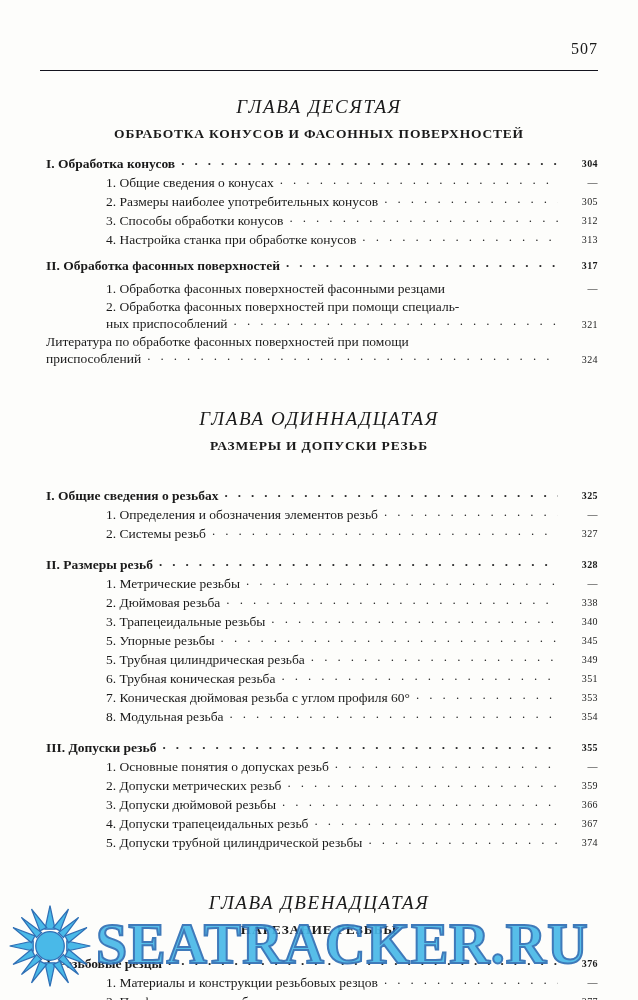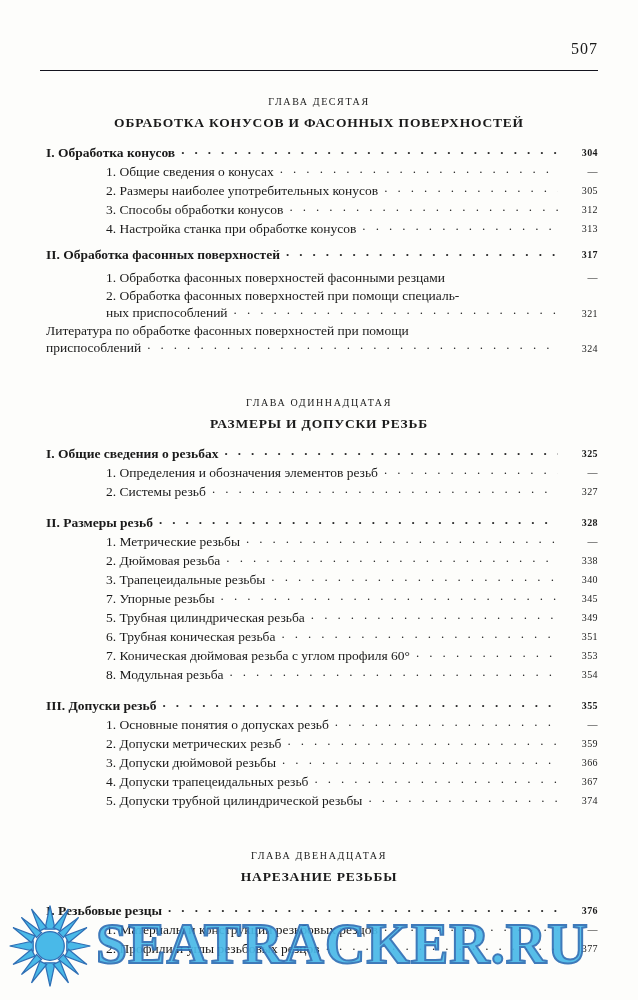--- a/index.html
+++ b/index.html
@@ -58,21 +58,22 @@
   
   .content {
     position: absolute;
     left: 40px;
     top: 82px;
     width: 558px;
   }
 
   .chapter-title {
     text-align: center;
-    font-size: 10px;
+    font-style: italic;
+    font-size: 19px;
     letter-spacing: 1.6px;
     margin-top: 14px;
     margin-bottom: 8px;
   }
   .chapter-sub {
     text-align: center;
     font-size: 13.5px;
     font-weight: bold;
     letter-spacing: 0.8px;
     margin-bottom: 12px;
@@ -246,21 +247,21 @@
         <span class="toc-leader">. . . . . . . . . . . . . . . . . . . . . . . . . . . . . . . . . . . . . . . . . . . . . . . . . . . . . . . . . . . . . . . . . . . . . . . . . . . . . . . . . . . . .</span>
         <span class="toc-page">324</span>
       </div>
     </div>
 
     <div class="spacer-lg"></div>
 
     <div class="chapter-title">ГЛАВА ОДИННАДЦАТАЯ</div>
     <div class="chapter-sub">РАЗМЕРЫ И ДОПУСКИ РЕЗЬБ</div>
 
-    <div class="toc-row level1" style="margin-top:12px;">
+    <div class="toc-row level1" style="margin-top:32px;">
       <span class="toc-label">I. Общие сведения о резьбах</span>
       <span class="toc-leader">. . . . . . . . . . . . . . . . . . . . . . . . . . . . . . . . . . . . . . . . . . . . . . . . . . . . . . . . . . . . . . . . . . . . . . . . . . . . . . . . . . . . .</span>
       <span class="toc-page">325</span>
     </div>
     <div class="toc-row level2">
       <span class="toc-label">1. Определения и обозначения элементов резьб</span>
       <span class="toc-leader">. . . . . . . . . . . . . . . . . . . . . . . . . . . . . . . . . . . . . . . . . . . . . . . . . . . . . . . . . . . . . . . . . . . . . . . . . . . . . . . . . . . . .</span>
       <span class="toc-page">—</span>
     </div>
     <div class="toc-row level2">
@@ -283,21 +284,21 @@
       <span class="toc-label">2. Дюймовая резьба</span>
       <span class="toc-leader">. . . . . . . . . . . . . . . . . . . . . . . . . . . . . . . . . . . . . . . . . . . . . . . . . . . . . . . . . . . . . . . . . . . . . . . . . . . . . . . . . . . . .</span>
       <span class="toc-page">338</span>
     </div>
     <div class="toc-row level2">
       <span class="toc-label">3. Трапецеидальные резьбы</span>
       <span class="toc-leader">. . . . . . . . . . . . . . . . . . . . . . . . . . . . . . . . . . . . . . . . . . . . . . . . . . . . . . . . . . . . . . . . . . . . . . . . . . . . . . . . . . . . .</span>
       <span class="toc-page">340</span>
     </div>
     <div class="toc-row level2">
-      <span class="toc-label">7. Упорные резьбы</span>
+      <span class="toc-label">5. Упорные резьбы</span>
       <span class="toc-leader">. . . . . . . . . . . . . . . . . . . . . . . . . . . . . . . . . . . . . . . . . . . . . . . . . . . . . . . . . . . . . . . . . . . . . . . . . . . . . . . . . . . . .</span>
       <span class="toc-page">345</span>
     </div>
     <div class="toc-row level2">
       <span class="toc-label">5. Трубная цилиндрическая резьба</span>
       <span class="toc-leader">. . . . . . . . . . . . . . . . . . . . . . . . . . . . . . . . . . . . . . . . . . . . . . . . . . . . . . . . . . . . . . . . . . . . . . . . . . . . . . . . . . . . .</span>
       <span class="toc-page">349</span>
     </div>
     <div class="toc-row level2">
       <span class="toc-label">6. Трубная коническая резьба</span>

